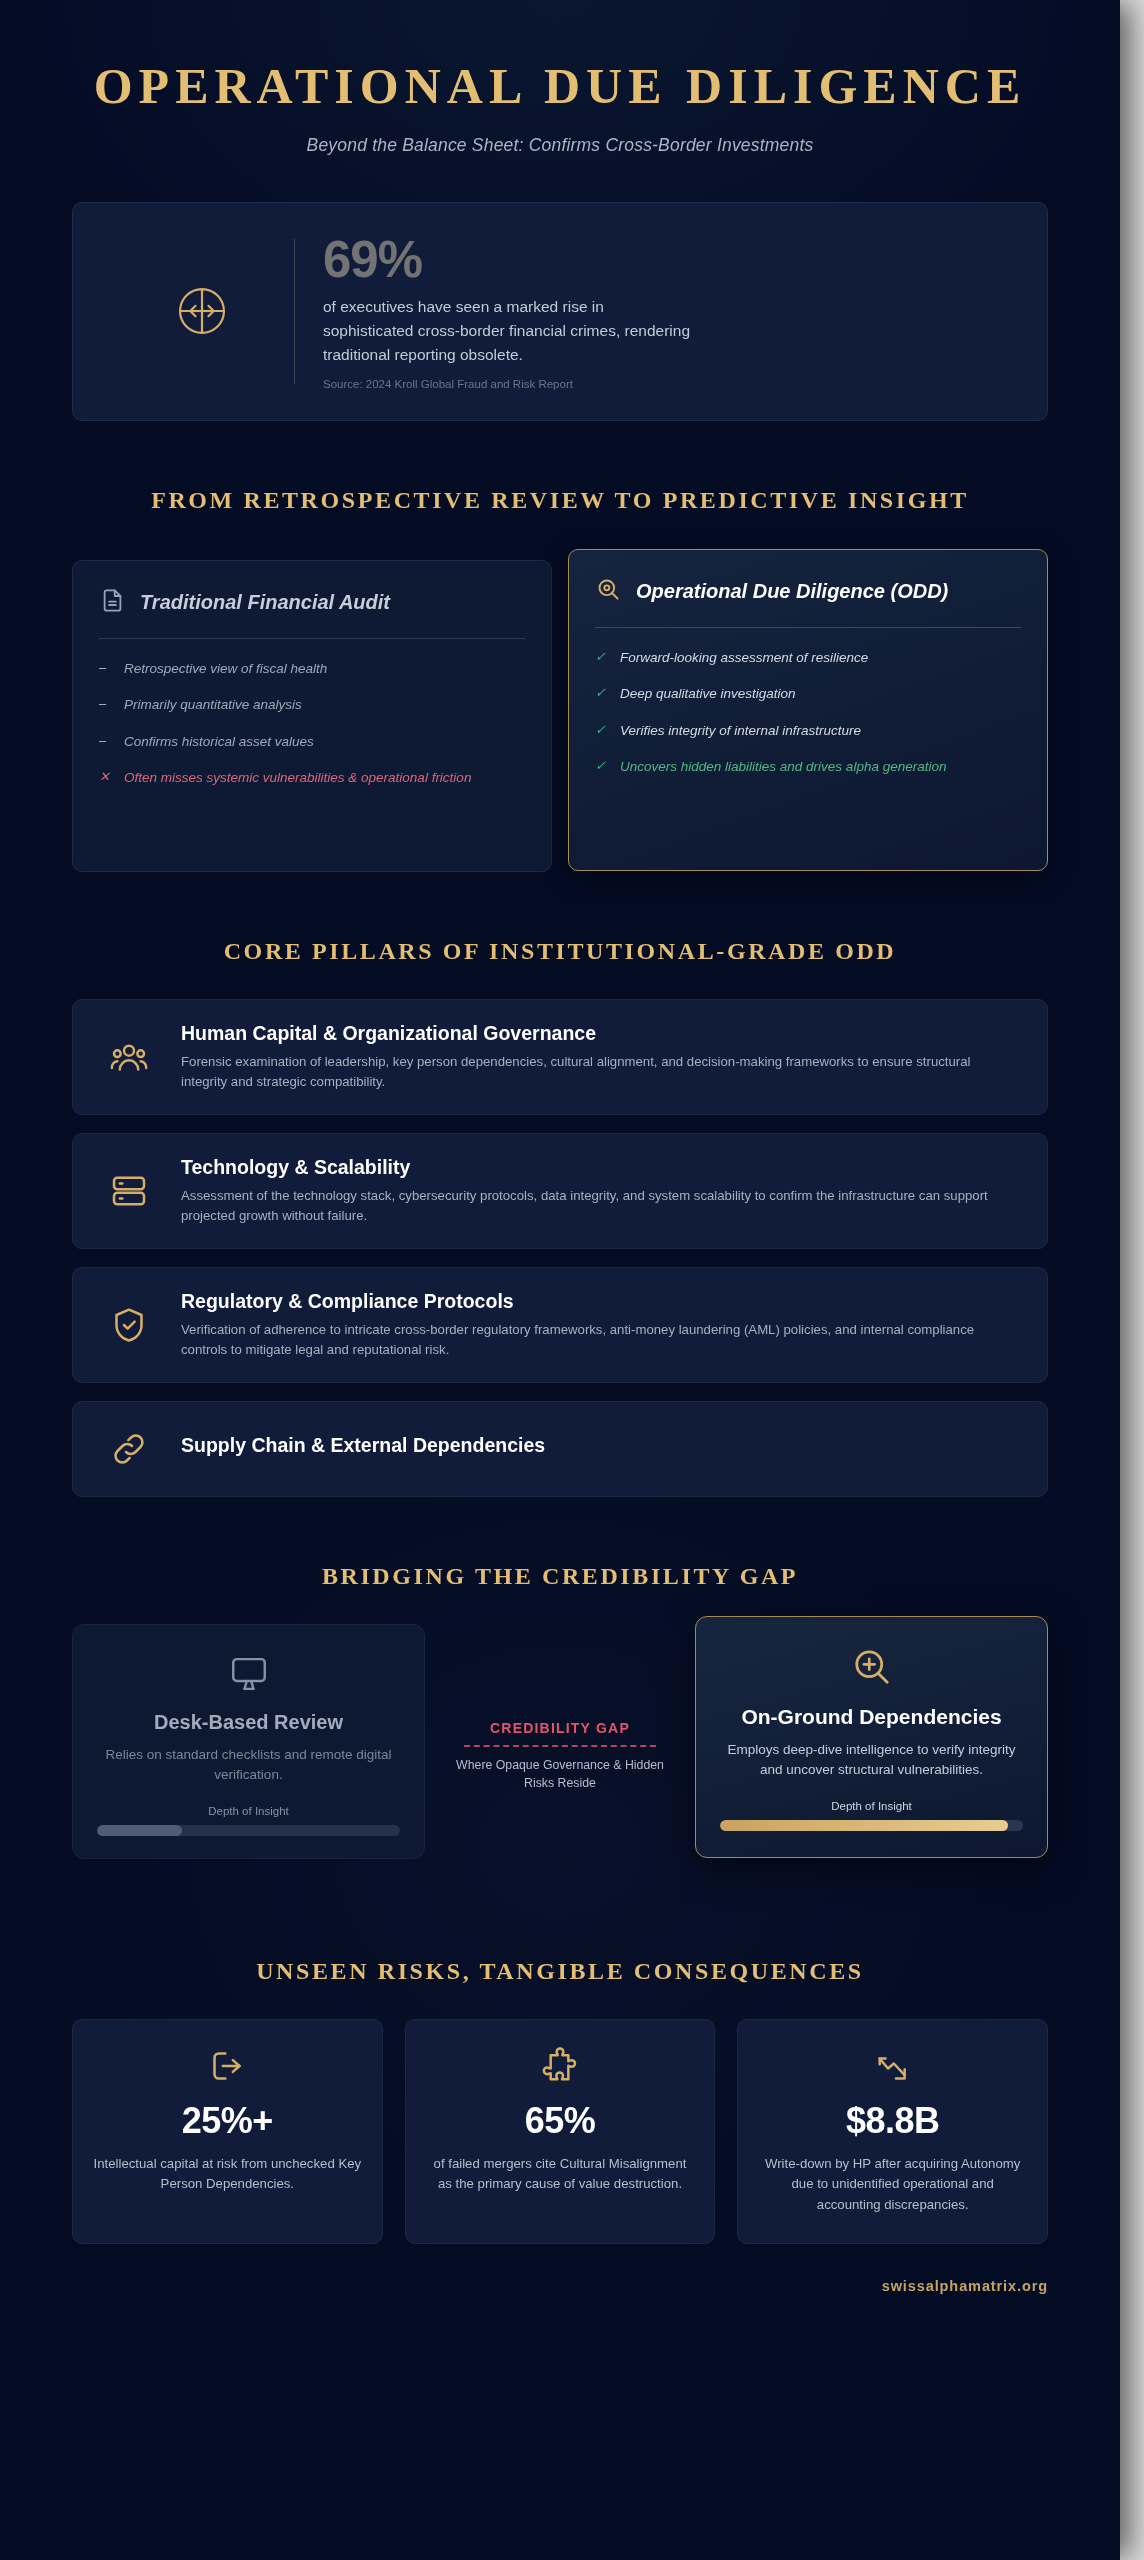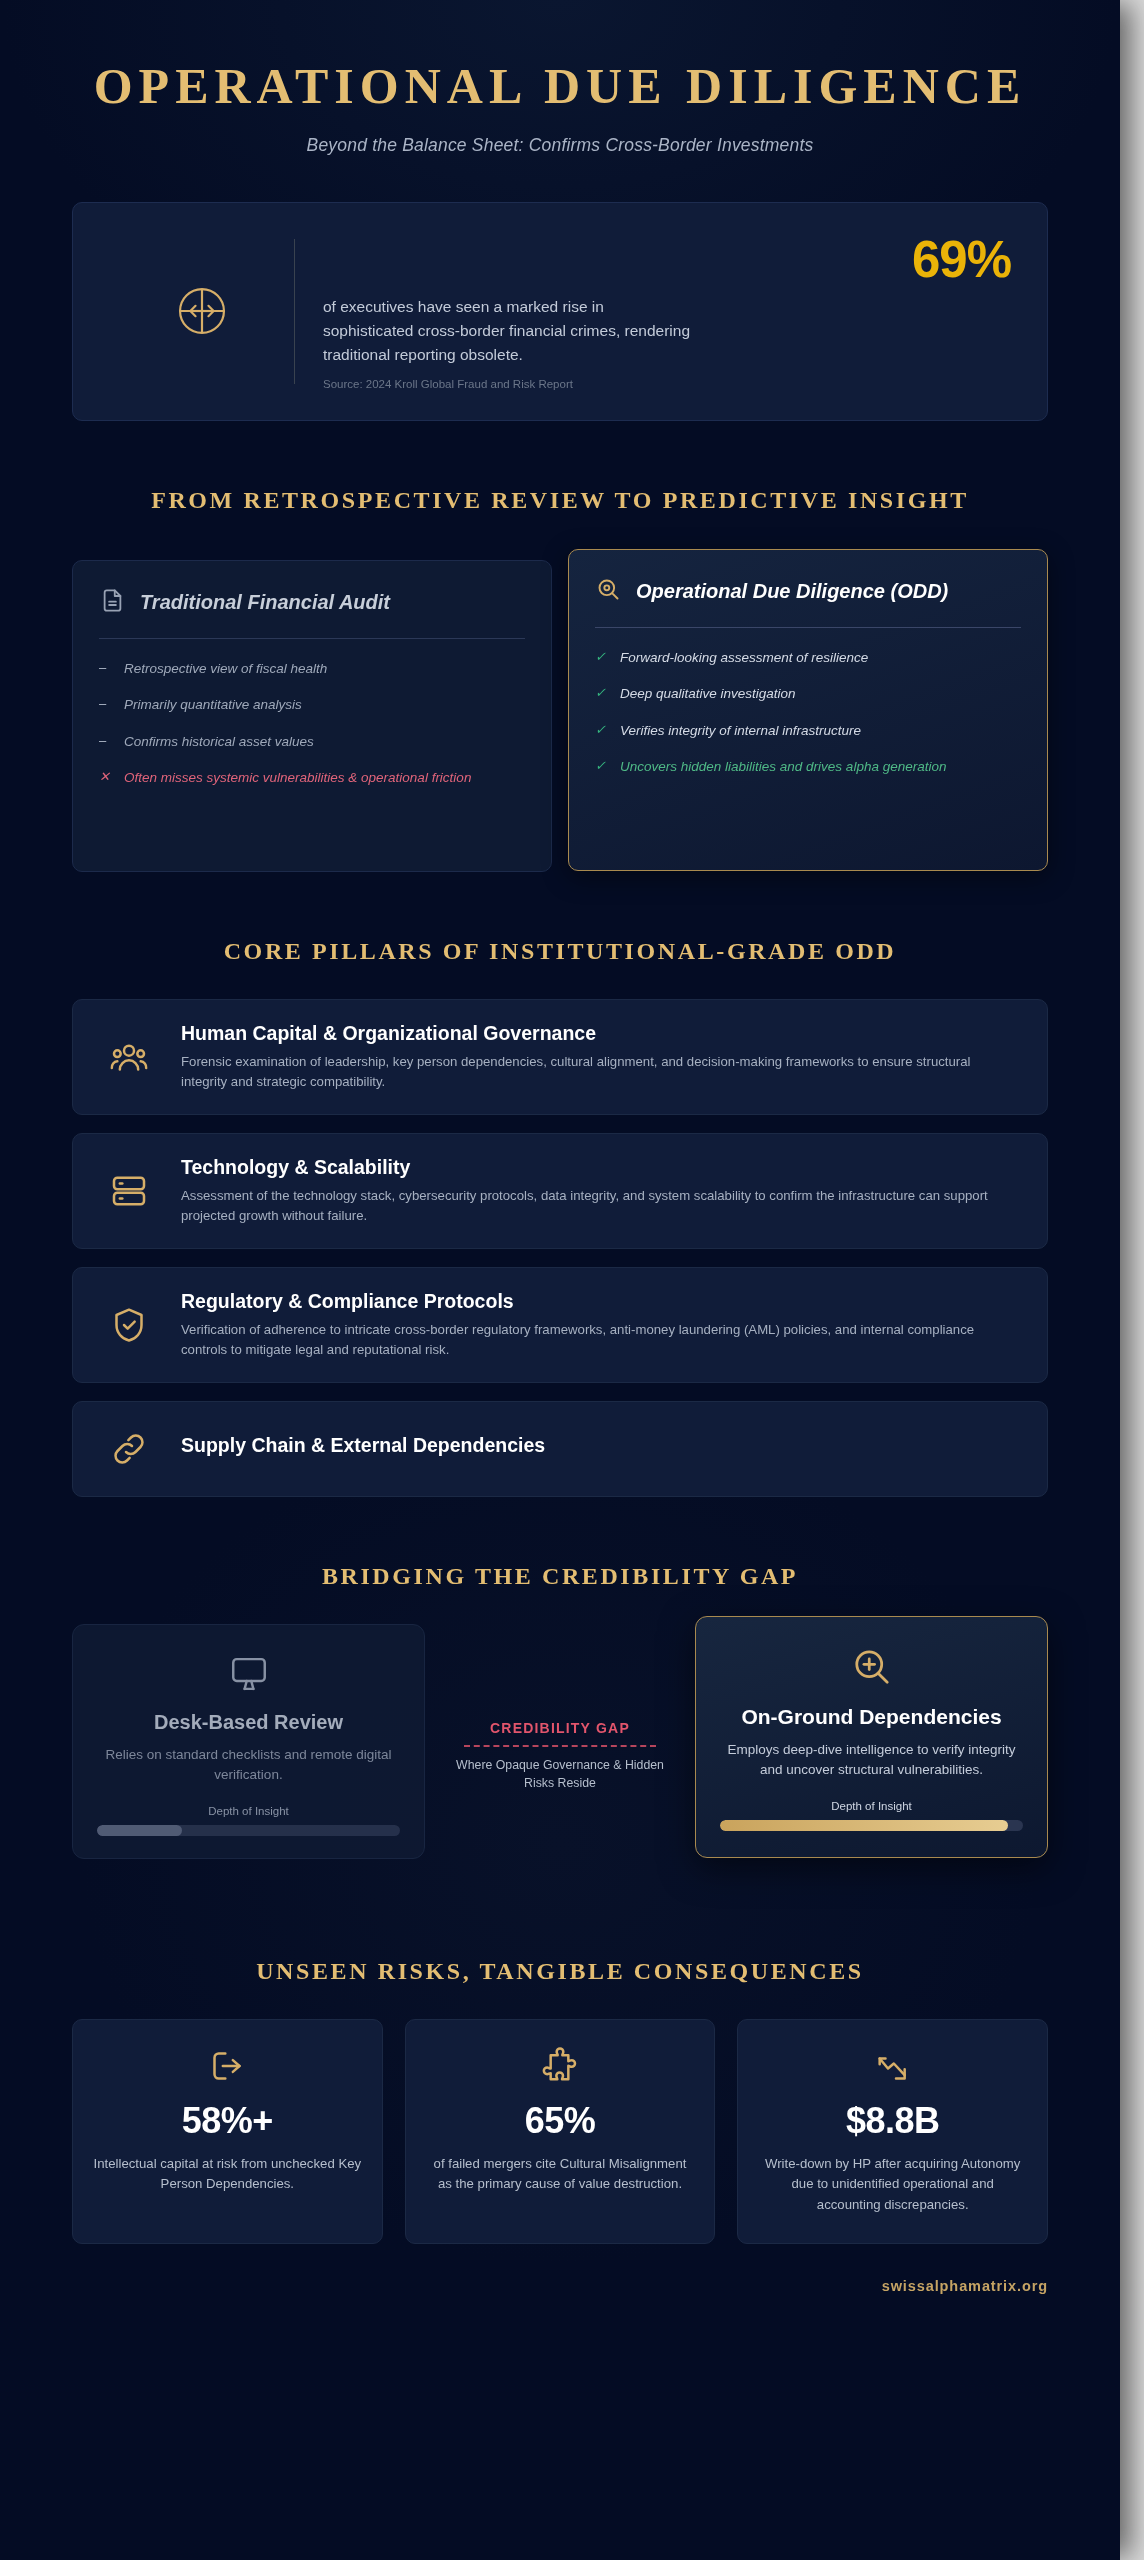--- a/index.html
+++ b/index.html
@@ -55,26 +55,25 @@
     border-radius: 10px;
     display: flex;
     align-items: center;
     padding: 30px 36px;
     min-height: 150px;
   }
   .hero-icon { width: 185px; display: flex; justify-content: center; }
   .hero-divider { width: 1px; align-self: stretch; background: #39424f; margin: 6px 28px 6px 0; }
   .hero-body { flex: 1; }
   .hero-pct {
-    color: #eab308;
+    color: #737373;
     font-size: 51px;
     font-weight: 700;
     letter-spacing: -1px;
     line-height: 1.05;
-    text-align: right;
   }
   .hero-desc {
     color: #c3cbd9;
     font-size: 15.5px;
     line-height: 1.55;
     margin-top: 8px;
     max-width: 370px;
   }
   .hero-src { color: #6b7689; font-size: 11.5px; margin-top: 11px; }
 
@@ -418,21 +417,21 @@
   <div class="risks">
 
     <div class="risk">
       <div class="risk-ic">
         <svg width="40" height="40" viewBox="0 0 24 24" fill="none" stroke="#d6ae68" stroke-width="1.5" stroke-linecap="round" stroke-linejoin="round">
           <path d="M11 4.5H7A2.5 2.5 0 0 0 4.5 7v10A2.5 2.5 0 0 0 7 19.5h4"></path>
           <path d="M15.5 8.5 19.5 12l-4 3.5"></path>
           <line x1="9.5" y1="12" x2="19.5" y2="12"></line>
         </svg>
       </div>
-      <div class="risk-val">58%+</div>
+      <div class="risk-val">25%+</div>
       <div class="risk-desc">Intellectual capital at risk from unchecked Key Person Dependencies.</div>
     </div>
 
     <div class="risk">
       <div class="risk-ic">
         <svg width="40" height="40" viewBox="0 0 24 24" fill="none" stroke="#d6ae68" stroke-width="1.5" stroke-linejoin="round">
           <path d="M10 3.5a2 2 0 0 1 4 0c0 .9-.6 1.3-.6 2h3.6v3.6c.7 0 1.1-.6 2-.6a2 2 0 0 1 0 4c-.9 0-1.3-.6-2-.6V20h-3.8c0-.8.6-1.2.6-2.1a2 2 0 0 0-4 0c0 .9.6 1.3.6 2.1H6.4v-3.7c-.8 0-1.2.6-2.1.6a2 2 0 0 1 0-4c.9 0 1.3.6 2.1.6V5.5h4.2c0-.7-.6-1.1-.6-2z"></path>
         </svg>
       </div>
       <div class="risk-val">65%</div>

